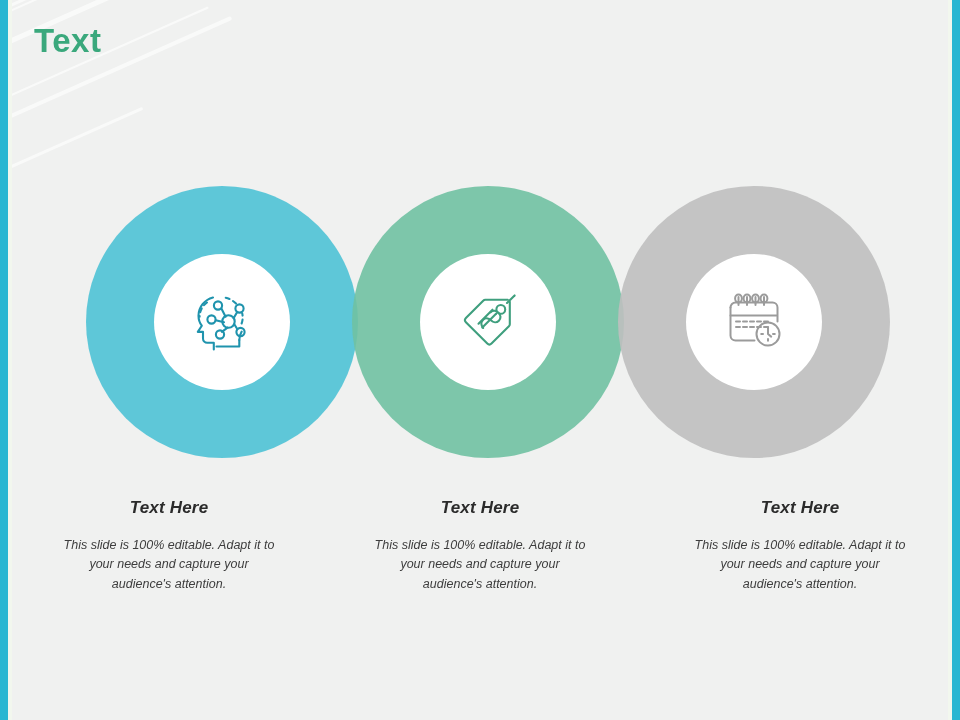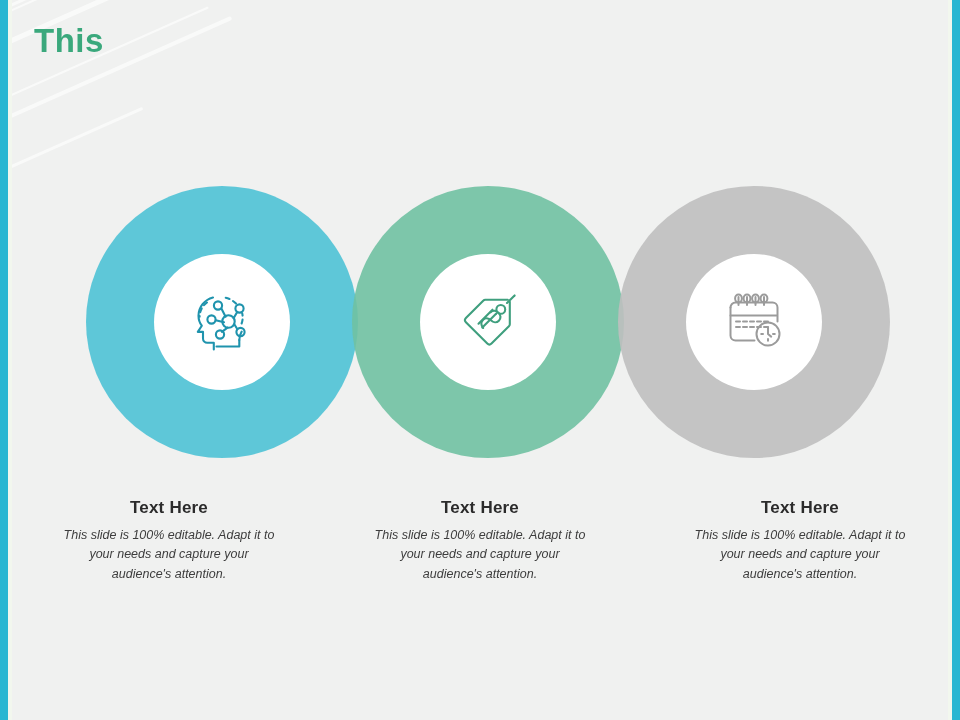--- a/index.html
+++ b/index.html
@@ -66,21 +66,21 @@
 
   
   .captions {
     position:absolute; left:0; top:498px; width:960px;
     display:flex; z-index:6;
   }
   .caption { width:320px; padding:0 22px; text-align:center; }
   .caption.col1 { padding-left:40px; }
   .caption-title {
     font-size:17px; font-weight:bold; color:#2b2b2b;
-    letter-spacing:.2px; margin-bottom:8px; white-space:nowrap;
+    letter-spacing:.2px; margin-bottom:18px; white-space:nowrap;font-style:italic;
   }
   .caption-body {
     font-size:12.5px; font-style:italic; color:#3d3d3d;
     line-height:1.55; max-width:212px; margin:4px auto;
   }
 </style>
 </head>
 <body>
 
 <div class="streaks">
@@ -90,21 +90,21 @@
   <div class="streak" style="left:-70px;  top:150px; width:330px; height:4px;"></div>
   <div class="streak" style="left:10px;   top:10px;  width:180px; height:2px;"></div>
   <div class="streak" style="left:-40px;  top:188px; width:200px; height:3px;"></div>
 </div>
 
 <div class="edge-bar-inner left"></div>
 <div class="edge-bar-inner right"></div>
 <div class="edge-bar left"></div>
 <div class="edge-bar right"></div>
 
-<div class="title">This</div>
+<div class="title">Text</div>
 
 <div class="venn">
 
   <div class="venn-circle c1">
     <div class="icon-disc">
       <span>
         <svg width="78" height="78" viewBox="0 0 78 78" fill="none" stroke="#1f93ad" stroke-width="2.1" stroke-linecap="round" stroke-linejoin="round">
           <path d="M30 14.5c-8.5 2.2-14.5 9.6-14.5 18.3 0 4 1.2 7.3 3.3 9.9l-4 6.2h5.2v6.6c0 2.3 1.9 4.2 4.2 4.2h6.6v6.8"></path>
           <path d="M24 19.5c-4.6 3.3-7.4 8.4-7.4 14.2" stroke-dasharray="4 4"></path>
           <path d="M33.5 63.5h22.8V57"></path>

